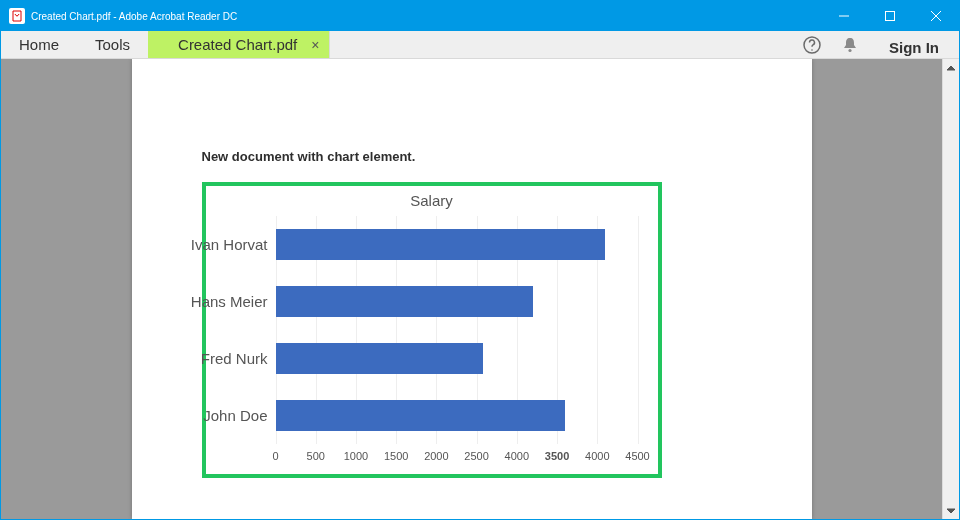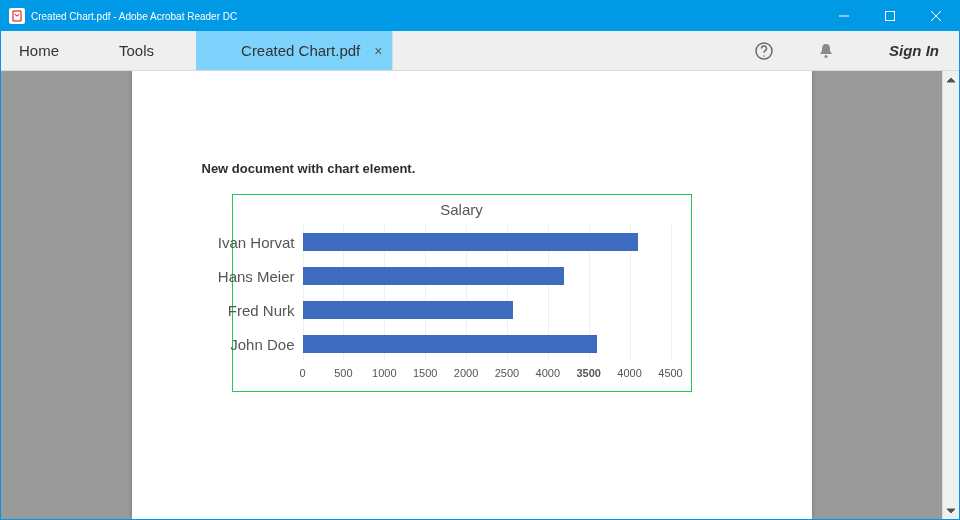--- a/index.html
+++ b/index.html
@@ -9,36 +9,36 @@
   
   .titlebar { height: 30px; background: #0099e5; display: flex; align-items: center; color: #fff; font-size: 10px; }
   .titlebar .app-icon { width: 16px; height: 16px; margin: 0 6px 0 8px; background: #fff; border-radius: 2px; display:flex; align-items:center; justify-content:center;}
   .titlebar .app-icon svg { width:12px; height:12px; }
   .titlebar .title { flex: 0 0 auto; }
   .titlebar .spacer { flex: 1; }
   .titlebar .win-btn { width: 46px; height: 30px; display: flex; align-items: center; justify-content: center; }
   .titlebar .win-btn svg { stroke: #fff; }
 
   
-  .toolbar { height: 40px; background: #efefef; border-bottom: 1px solid #d9d9d9; display: flex; align-items: stretch; font-size: 15px; color: #333; gap: 24px; }
+  .toolbar { height: 28px; background: #efefef; border-bottom: 1px solid #d9d9d9; display: flex; align-items: stretch; font-size: 15px; color: #333; }
   .toolbar .tb-item { padding: 0 18px; display: flex; align-items: center; }
-  .toolbar .doc-tab { background: #7dd3fc; border-right: 1px solid #d9d9d9; padding: 0 10px 0 45px; display: flex; align-items: center; gap: 14px; }
+  .toolbar .doc-tab { background: #bef264; border-right: 1px solid #d9d9d9; padding: 0 10px 0 30px; display: flex; align-items: center; gap: 14px; }
   .toolbar .doc-tab .close { font-size: 14px; color: #555; }
   .toolbar .spacer { flex: 1; }
   .toolbar .icon-btn { width: 38px; display: flex; align-items: center; justify-content: center; }
   .toolbar .icon-btn svg { stroke: #6a6a6a; fill: none; }
-  .toolbar .signin { padding: 16px 20px; font-weight: 600; display:flex; align-items:center;font-style:italic; }
+  .toolbar .signin { padding: 16px 20px; font-weight: 600; display:flex; align-items:center; }
 
   
   .content { flex: 1; display: flex; background: #9a9a9a; position: relative; }
   .page-wrap { flex: 1; display: flex; justify-content: center; overflow: hidden; }
   .page { width: 680px; background: #fff; margin-top: 0; box-shadow: 0 0 4px rgba(0,0,0,.25); padding: 90px 40px 40px 70px; }
   .caption { font-size: 13px; color: #2e2e2e; font-weight: 600; margin-bottom: 18px; }
 
-  .chart-box { width: 460px; height: 198px; border: 1px solid #22c55e; position: relative; margin-left: 30px; }
+  .chart-box { width: 460px; height: 296px; border: 4px solid #22c55e; position: relative; }
   .chart-title { text-align: center; font-size: 15px; color: #555; padding-top: 6px; }
   .plot { position: absolute; left: 70px; right: 20px; top: 30px; bottom: 30px; }
   .grid-line { position: absolute; top: 0; bottom: 0; width: 1px; background: #eee; }
   .bar-row { position: absolute; left: 0; right: 0; height: 22px; }
   .bar { position: absolute; left: 0; top: 0; height: 100%; background: #3c6bbf; }
   .cat-label { position: absolute; right: 100%; margin-right: 8px; top: 50%; transform: translateY(-50%); font-size: 15px; color: #555; white-space: nowrap; text-align:right; }
   .tick-label { position: absolute; top: 100%; margin-top: 6px; font-size: 11px; color: #555; transform: translateX(-50%); }
 
   
   .vscroll { width: 17px; background: #f0f0f0; border-left: 1px solid #dcdcdc; display:flex; flex-direction:column; }

